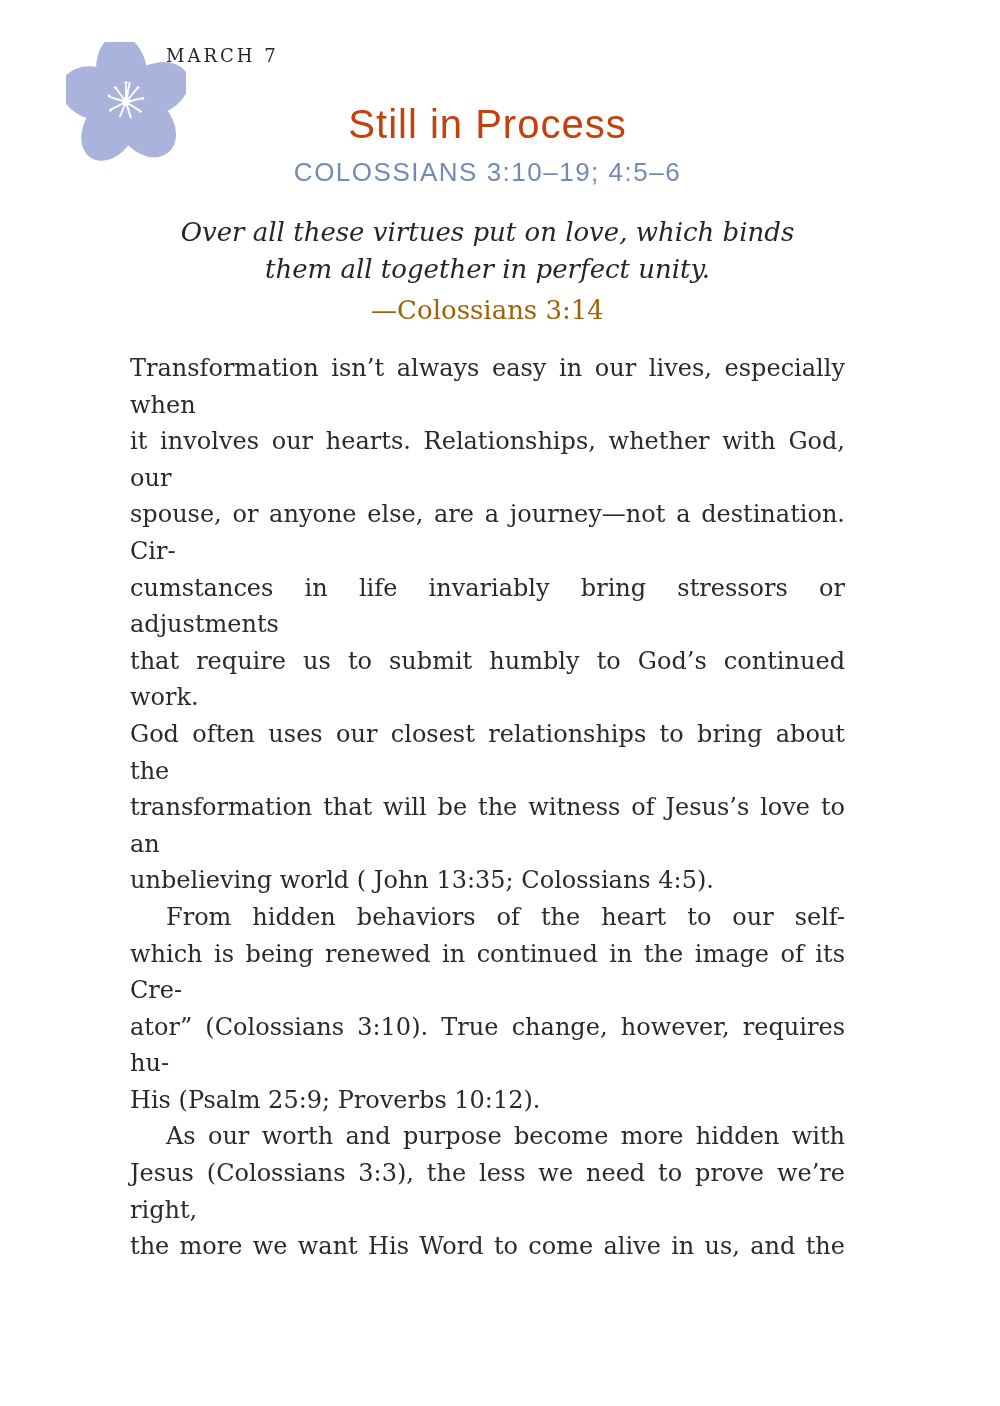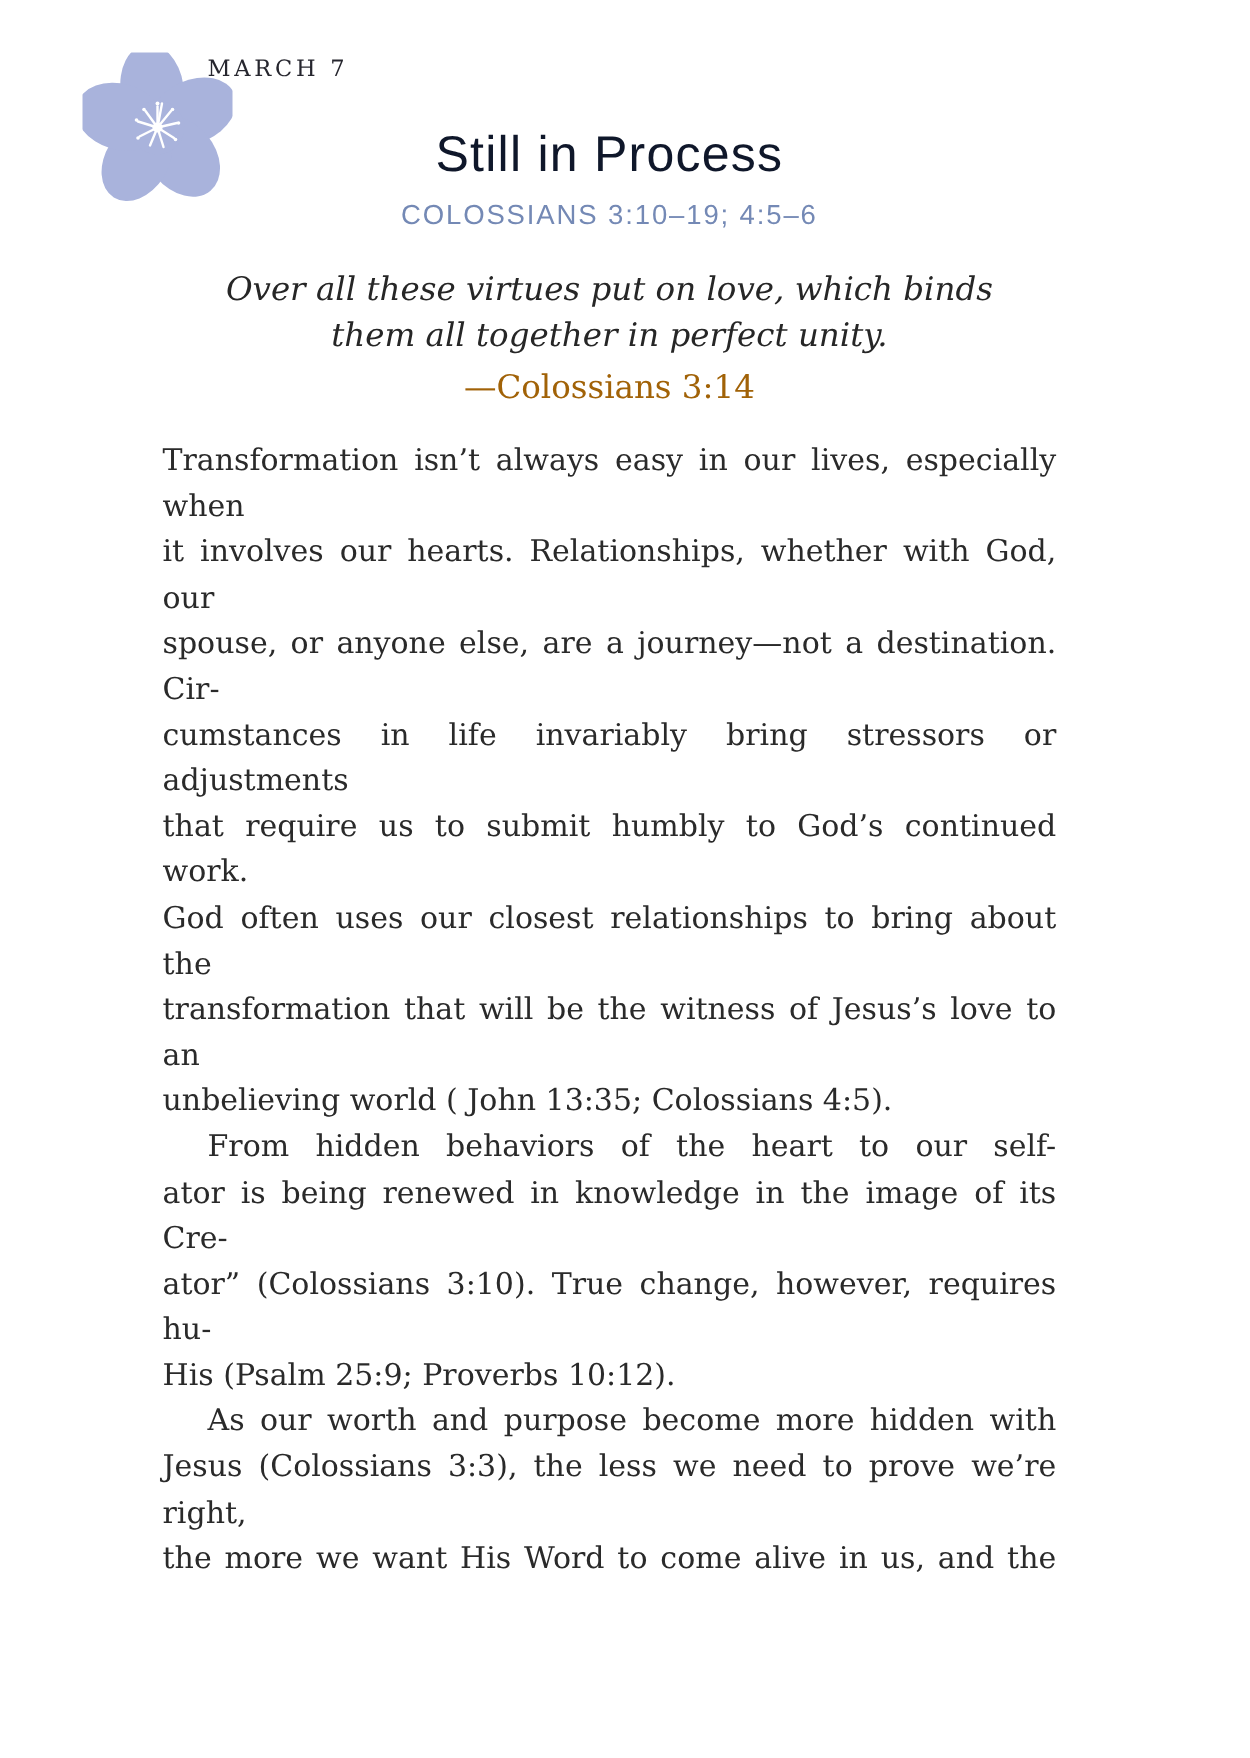--- a/index.html
+++ b/index.html
@@ -23,27 +23,27 @@
     width: 715px;
     padding-top: 100px;
   }
   .page-title {
     text-align: center;
     font-family: "Liberation Sans", sans-serif;
     font-weight: 500;
     font-size: 40px;
     line-height: 48px;
     letter-spacing: 1px;
-    color: #0f172a;
+    color: #c2410c;
   }
   .scripture-ref {
     text-align: center;
     margin-top: 10px;
     font-family: "Liberation Sans", sans-serif;
-    font-size: 22px;
+    font-size: 26px;
     line-height: 28px;
     letter-spacing: 1.5px;
     color: #7489b5;
   }
   .epigraph {
     margin-top: 28px;
     text-align: center;
     font-style: italic;
     font-size: 26px;
     line-height: 37px;
@@ -126,21 +126,21 @@
     <div class="body-text">
       <div class="line">Transformation isn’t always easy in our lives, especially when</div>
       <div class="line">it involves our hearts. Relationships, whether with God, our</div>
       <div class="line">spouse, or anyone else, are a journey—not a destination. Cir-</div>
       <div class="line">cumstances in life invariably bring stressors or adjustments</div>
       <div class="line">that require us to submit humbly to God’s continued work.</div>
       <div class="line">God often uses our closest relationships to bring about the</div>
       <div class="line">transformation that will be the witness of Jesus’s love to an</div>
       <div class="line end">unbelieving world ( John 13:35; Colossians 4:5).</div>
       <div class="line indent">From hidden behaviors of the heart to our self-</div>
-      <div class="line">ator is being renewed in knowledge in the image of its Cre-</div>
+      <div class="line">which is being renewed in continued in the image of its Cre-</div>
       <div class="line">ator” (Colossians 3:10). True change, however, requires hu-</div>
       <div class="line end">His (Psalm 25:9; Proverbs 10:12).</div>
       <div class="line indent">As our worth and purpose become more hidden with</div>
       <div class="line">Jesus (Colossians 3:3), the less we need to prove we’re right,</div>
       <div class="line">the more we want His Word to come alive in us, and the</div>
 
     </div>
 
   </div>
 </div>

